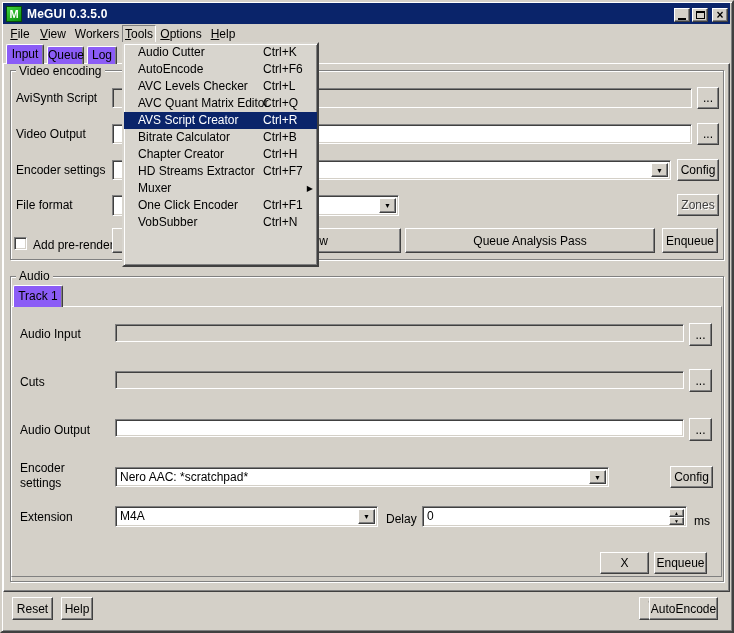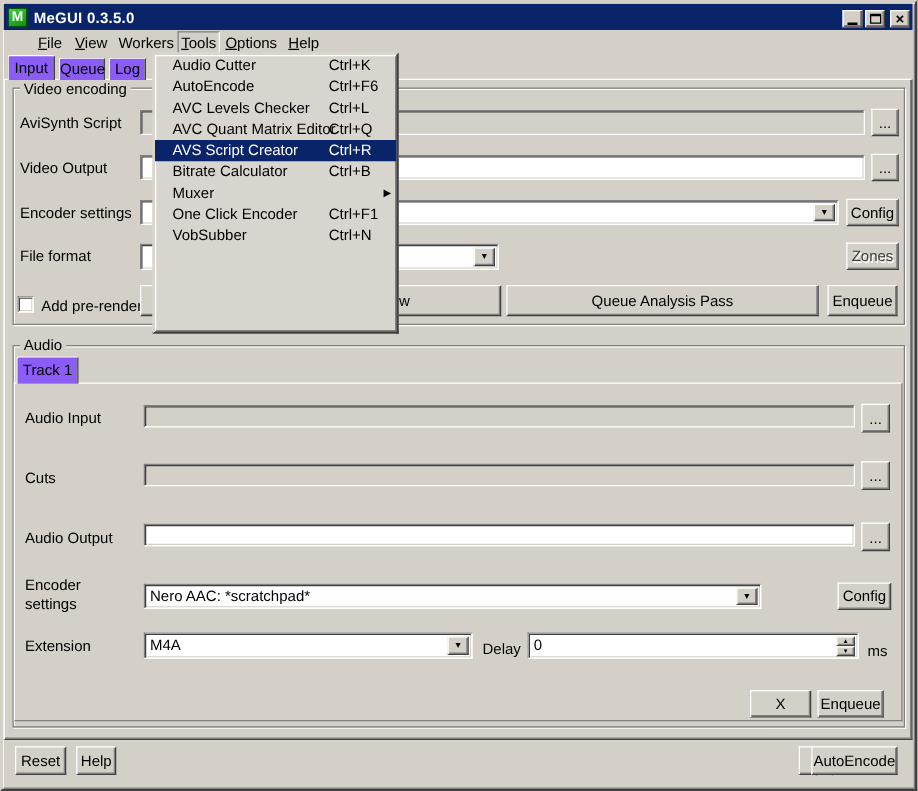--- a/index.html
+++ b/index.html
@@ -16,21 +16,21 @@
     border:1px solid #064d06; color:#fff; font-weight:bold; font-size:11px; line-height:14px; text-align:center; }
   .title-text { color:#fff; font-weight:bold; margin-left:5px; letter-spacing:.2px; }
   .win-btn { top:8px; width:16px; height:14px; background:#d4d0c8;
     border:1px solid; border-color:#fff #404040 #404040 #fff; box-shadow: inset -1px -1px 0 #808080;
     display:flex; align-items:center; justify-content:center; }
   .g-min { width:8px; height:2px; background:#000; margin-top:7px; }
   .g-max { width:9px; height:8px; border:1px solid #000; border-top:2px solid #000; }
   .g-close { font-size:12px; font-weight:bold; line-height:10px; }
 
   
-  .menubar-item { top:26px; height:18px; line-height:17px; text-align:center;margin-left:20px; }
+  .menubar-item { top:26px; height:18px; line-height:17px; text-align:center; }
   .menubar-item.pressed { border:1px solid; border-color:#808080 #fff #fff #808080; }
   .mn { text-decoration:underline; }
 
   
   .panel { left:3px; top:63px; width:727px; height:529px; background:#d4d0c8;
     border:1px solid; border-color:#fff #404040 #404040 #fff; box-shadow: inset -1px -1px 0 #808080; }
   .tab { background:#8b5cf6; border:1px solid; border-color:#fff #404040 transparent #fff;
     border-bottom:none; box-shadow: inset -1px 0 0 #808080;
     border-top-left-radius:2px; border-top-right-radius:2px; text-align:center; }
   .tab.active { z-index:6; }
@@ -186,16 +186,18 @@
 <div class="abs btn" style="left:595px;top:597px;width:45px;height:23px;margin-left:44px;">One-Click</div>
 <div class="abs btn" style="left:649px;top:597px;width:69px;height:23px;">AutoEncode</div>
 
 <div class="abs menu">
   <div class="menu-item"><span>Audio Cutter</span><span class="shortcut">Ctrl+K</span></div>
   <div class="menu-item"><span>AutoEncode</span><span class="shortcut">Ctrl+F6</span></div>
   <div class="menu-item"><span>AVC Levels Checker</span><span class="shortcut">Ctrl+L</span></div>
   <div class="menu-item"><span>AVC Quant Matrix Editor</span><span class="shortcut">Ctrl+Q</span></div>
   <div class="menu-item hl"><span>AVS Script Creator</span><span class="shortcut">Ctrl+R</span></div>
   <div class="menu-item"><span>Bitrate Calculator</span><span class="shortcut">Ctrl+B</span></div>
+  <div class="menu-item"><span>Chapter Creator</span><span class="shortcut">Ctrl+H</span></div>
+  <div class="menu-item"><span>HD Streams Extractor</span><span class="shortcut">Ctrl+F7</span></div>
   <div class="menu-item"><span>Muxer</span><span class="submenu-arrow">▶</span></div>
   <div class="menu-item"><span>One Click Encoder</span><span class="shortcut">Ctrl+F1</span></div>
   <div class="menu-item"><span>VobSubber</span><span class="shortcut">Ctrl+N</span></div>
 </div>
 
 </body></html>

